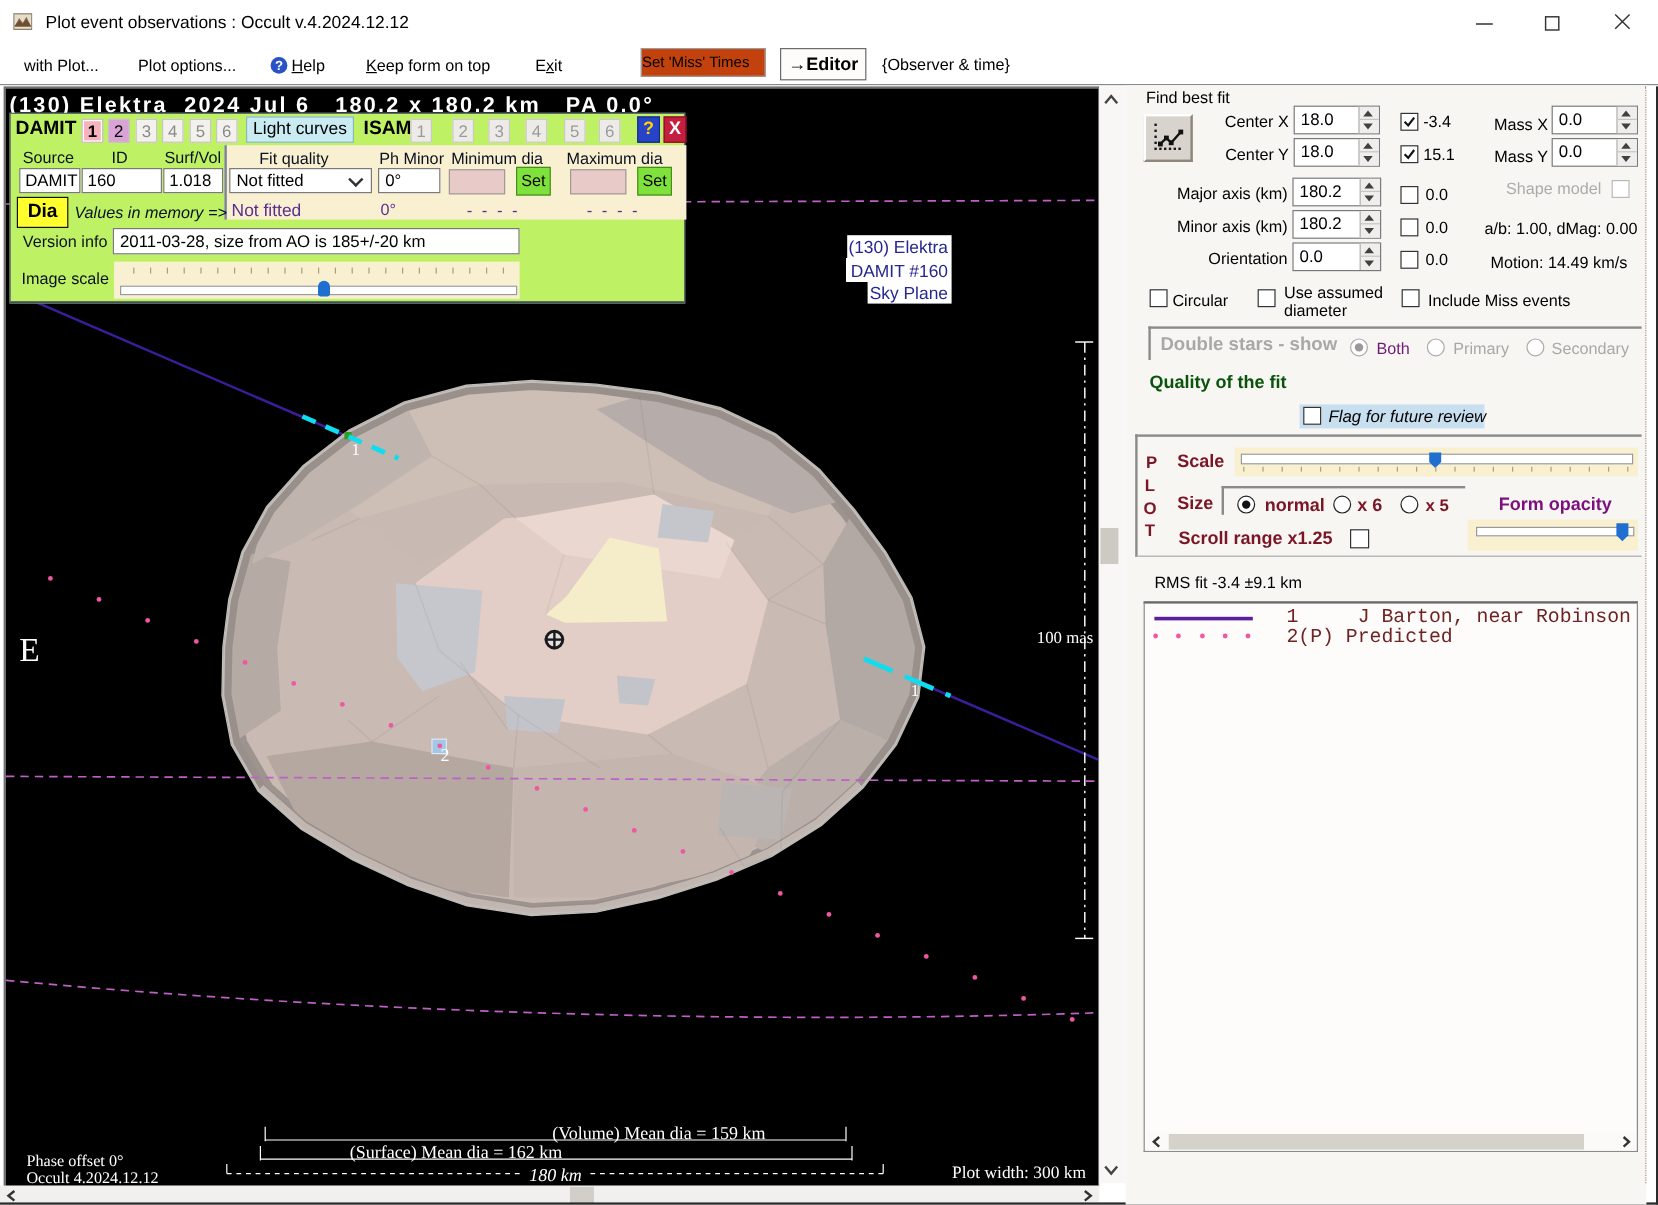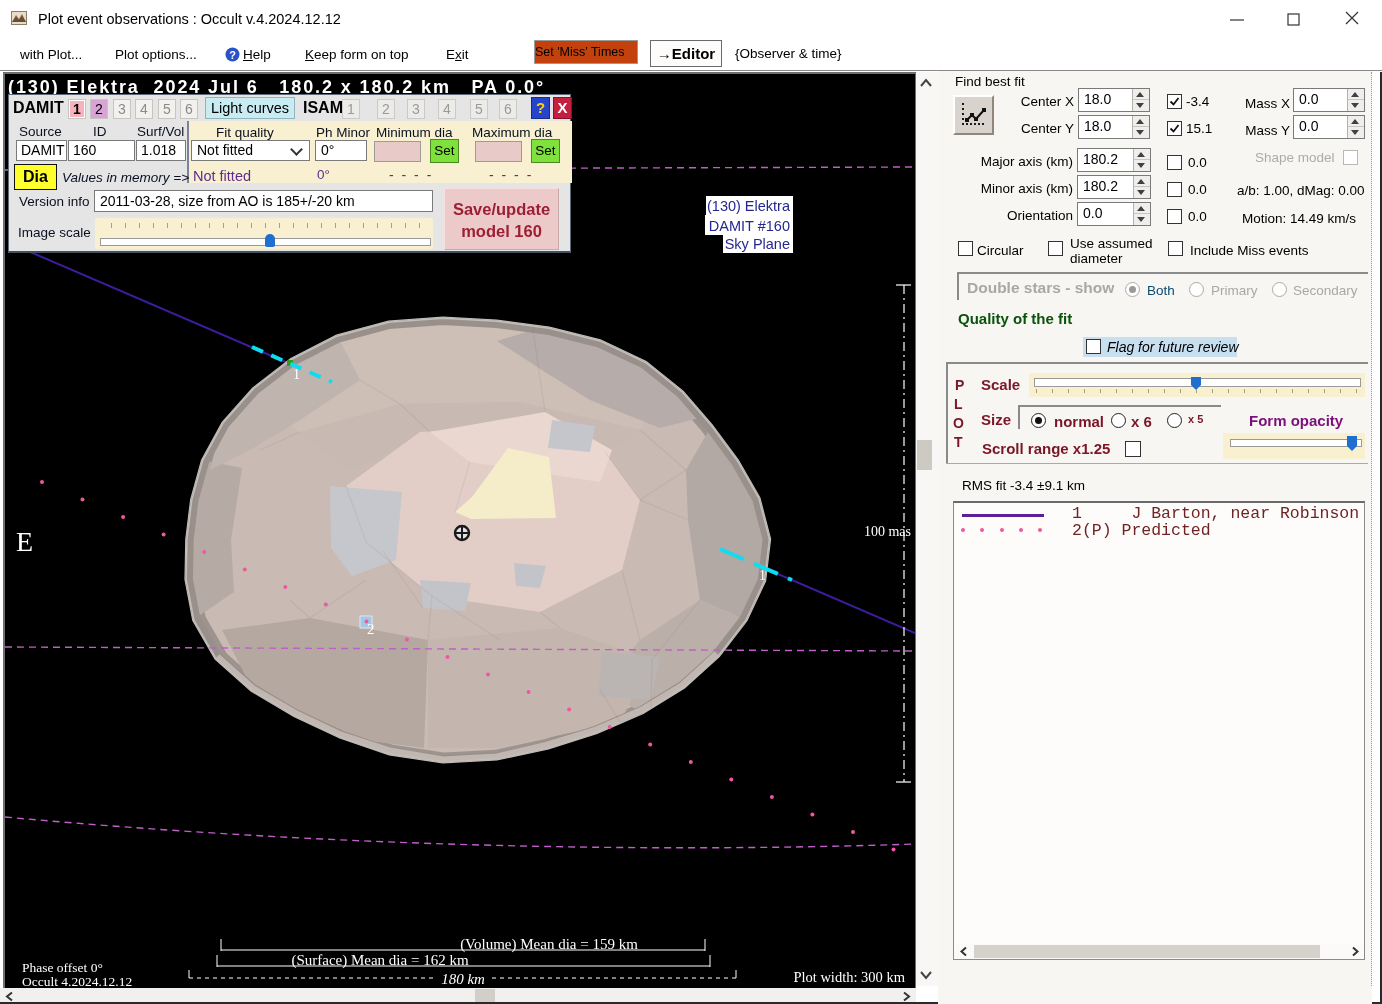--- a/index.html
+++ b/index.html
@@ -184,21 +184,21 @@
     <line x1="189" y1="970" x2="189" y2="978" stroke="#fff" stroke-width="1"></line>
     <line x1="736" y1="970" x2="736" y2="978" stroke="#fff" stroke-width="1"></line>
     <text x="463" y="984" text-anchor="middle" font-family="Liberation Serif,serif" font-size="15" font-style="italic" fill="#fff">180 km</text>
     <text x="22" y="972" font-family="Liberation Serif,serif" font-size="13.5" fill="#fff">Phase offset 0°</text>
     <text x="22" y="986" font-family="Liberation Serif,serif" font-size="13.5" fill="#fff">Occult 4.2024.12.12</text>
     <text x="905" y="982" text-anchor="end" font-family="Liberation Serif,serif" font-size="14.5" fill="#fff">Plot width: 300 km</text>
     <text x="8" y="93" font-size="18" font-weight="bold" fill="#fff" style="white-space:pre;letter-spacing:1.9px;" xml:space="preserve">(130) Elektra  2024 Jul 6   180.2 x 180.2 km   PA 0.0°</text>
   </svg>
 </div>
 
-<div id="damit" class="abs" style="left:8px;top:94px;width:563px;height:159px;background:#e5e5e5;border:1px solid #5d6a7a;border-bottom:2px solid #44505e;box-sizing:border-box;font-size:13.5px;color:#0a1020;">
+<div id="damit" class="abs" style="left:8px;top:94px;width:563px;height:159px;background:#bef264;border:1px solid #5d6a7a;border-bottom:2px solid #44505e;box-sizing:border-box;font-size:13.5px;color:#0a1020;">
   <div class="abs" style="left:4px;top:4px;font-size:16px;font-weight:bold;color:#000;">DAMIT</div>
   <div class="abs" style="left:59px;top:4px;width:16px;height:18px;background:#f6b3bd;border:1px solid #c8c4c0;outline:1px solid #fff;outline-offset:-2px;text-align:center;line-height:18px;font-weight:bold;font-size:14px;color:#000;">1</div>
   <div class="abs" style="left:81px;top:4px;width:16px;height:18px;background:#d9a3d6;border:1px solid #c8c4c0;text-align:center;line-height:18px;font-size:14px;color:#000;">2</div>
   <div class="abs" style="left:104px;top:4px;width:16px;height:18px;background:#f3f1ee;border:1px solid #c8c4c0;text-align:center;line-height:18px;font-size:14px;color:#8a8a8a;">3</div>
   <div class="abs" style="left:126px;top:4px;width:16px;height:18px;background:#f3f1ee;border:1px solid #c8c4c0;text-align:center;line-height:18px;font-size:14px;color:#8a8a8a;">4</div>
   <div class="abs" style="left:149px;top:4px;width:16px;height:18px;background:#f3f1ee;border:1px solid #c8c4c0;text-align:center;line-height:18px;font-size:14px;color:#8a8a8a;">5</div>
   <div class="abs" style="left:171px;top:4px;width:16px;height:18px;background:#f3f1ee;border:1px solid #c8c4c0;text-align:center;line-height:18px;font-size:14px;color:#8a8a8a;">6</div>
   <div class="abs" style="left:196px;top:2px;width:88px;height:20px;background:#c9ecf2;border:1px solid #8fb6bd;text-align:center;line-height:20px;font-size:14.5px;color:#000;">Light curves</div>
   <div class="abs" style="left:294px;top:4px;font-size:16px;font-weight:bold;color:#000;">ISAM</div>
   <div class="abs" style="left:333px;top:4px;width:16px;height:18px;background:#edebe7;border:1px solid #cdc9c4;text-align:center;line-height:18px;font-size:14px;color:#9a9a9a;">1</div>
@@ -241,21 +241,20 @@
   <div class="abs" style="left:5px;top:69px;width:41px;height:24px;background:#ffff2e;border:1.5px solid #111;text-align:center;line-height:24px;font-size:16px;font-weight:bold;color:#000;">Dia</div>
   <div class="abs" style="left:53px;top:75px;font-style:italic;font-size:13.5px;">Values in memory =&gt;</div>
   <div class="abs" style="left:184px;top:73px;font-size:14.5px;color:#5c2d91;">Not fitted</div>
   <div class="abs" style="left:308px;top:72px;font-size:13.5px;color:#5c2d91;">0°</div>
   <div class="abs" style="left:380px;top:72px;font-size:14px;color:#5c2d91;letter-spacing:2px;">- - - -</div>
   <div class="abs" style="left:480px;top:72px;font-size:14px;color:#5c2d91;letter-spacing:2px;">- - - -</div>
   <div class="abs" style="left:10px;top:99px;">Version info</div>
   <div class="fld" style="left:85px;top:95px;width:337px;height:20px;">
       <span style="position:absolute;left:5px;top:2px;">2011-03-28, size from AO is 185+/-20 km</span>
     </div>
-  <div class="abs" style="left:435px;top:93px;width:115px;height:62px;background:#eccaca;border:1px solid #c8a8a8;border-top-color:#f8e0e0;border-left-color:#f8e0e0;text-align:center;font-size:16.5px;font-weight:bold;color:#9c1f33;line-height:22px;padding-top:9px;box-sizing:border-box;">Save/update<br>model 160</div>
   <div class="abs" style="left:9px;top:130px;">Image scale</div>
   <div class="abs" style="left:86px;top:123px;width:338px;height:31px;background:#f8f0d0;">
     <span class="tick" style="left:16px;top:5px;height:5px;"></span>
       <span class="tick" style="left:30px;top:5px;height:5px;"></span>
       <span class="tick" style="left:44px;top:5px;height:5px;"></span>
       <span class="tick" style="left:58px;top:5px;height:5px;"></span>
       <span class="tick" style="left:72px;top:5px;height:5px;"></span>
       <span class="tick" style="left:86px;top:5px;height:5px;"></span>
       <span class="tick" style="left:100px;top:5px;height:5px;"></span>
       <span class="tick" style="left:114px;top:5px;height:5px;"></span>
@@ -432,21 +431,21 @@
   <div class="abs" style="left:39px;top:172px;">Circular</div>
   <span class="cb" style="left:110px;top:170px;"></span>
   <div class="abs" style="left:132px;top:165px;line-height:15px;">Use assumed<br>diameter</div>
   <span class="cb" style="left:230px;top:170px;"></span>
   <div class="abs" style="left:252px;top:172px;">Include Miss events</div>
 
   <div class="abs" style="left:19px;top:201px;width:411px;height:2px;background:#8a8a8a;"></div>
   <div class="abs" style="left:19px;top:201px;width:2px;height:28px;background:#8a8a8a;"></div>
   <div class="abs" style="left:29px;top:208px;font-size:15.5px;font-weight:bold;color:#a8a8a8;">Double stars - show</div>
   <span class="radio gray sel" style="left:187px;top:211px;"></span>
-  <div class="abs" style="left:209px;top:212px;color:#0c4a6e;">Both</div>
+  <div class="abs" style="left:209px;top:212px;color:#701a75;">Both</div>
   <span class="radio gray" style="left:251px;top:211px;"></span>
   <div class="abs" style="left:273px;top:212px;color:#a8a8a8;">Primary</div>
   <span class="radio gray" style="left:334px;top:211px;"></span>
   <div class="abs" style="left:355px;top:212px;color:#a8a8a8;">Secondary</div>
   <div class="abs" style="left:20px;top:239px;font-size:15px;font-weight:bold;color:#09530b;">Quality of the fit</div>
   <div class="abs" style="left:145px;top:266px;width:154px;height:20px;background:#c8dff0;"></div>
   <span class="cb" style="left:148px;top:268px;"></span>
   <div class="abs" style="left:169px;top:268px;font-style:italic;font-size:14px;">Flag for future review</div>
 
   <div class="abs" style="left:8px;top:291px;width:422px;height:2px;background:#8a8a8a;"></div>
@@ -490,21 +489,21 @@
     <span class="tick" style="left:400px;top:380px;"></span>
     <span class="tick" style="left:420px;top:380px;"></span>
   <div class="abs maroon" style="left:43px;top:340px;font-size:15px;">Size</div>
   <div class="abs" style="left:80px;top:334px;width:203px;height:2px;background:#8a8a8a;"></div>
   <div class="abs" style="left:80px;top:334px;width:2px;height:24px;background:#8a8a8a;"></div>
   <span class="radio sel" style="left:93px;top:342px;border-color:#222;"></span>
   <div class="abs maroon" style="left:116px;top:342px;font-size:15px;">normal</div>
   <span class="radio" style="left:173px;top:342px;border-color:#222;"></span>
   <div class="abs maroon" style="left:193px;top:342px;font-size:15px;">x 6</div>
   <span class="radio" style="left:229px;top:342px;border-color:#222;"></span>
-  <div class="abs maroon" style="left:250px;top:342px;font-size:11px;">x 5</div>
+  <div class="abs maroon" style="left:250px;top:342px;font-size:14px;">x 5</div>
   <div class="abs" style="left:311px;top:341px;font-size:15px;font-weight:bold;color:#7d0f7d;">Form opacity</div>
   <div class="abs" style="left:285px;top:362px;width:142px;height:26px;background:#f9f0d0;"></div>
   <div class="abs" style="left:292px;top:368px;width:130px;height:6px;background:#fff;border:1px solid #9a9a9a;"></div>
   <svg class="abs" style="left:408px;top:364px;" width="12" height="17">
       <path d="M1 1 H11 V11 L6 16 L1 11 Z" fill="#1f6fd0"></path>
     </svg>
   <div class="abs maroon" style="left:44px;top:369px;font-size:15px;">Scroll range x1.25</div>
   <span class="cb" style="left:187px;top:370px;width:14px;height:14px;"></span>
   <div class="abs" style="left:24px;top:407px;font-size:13.5px;">RMS fit -3.4 ±9.1 km</div>
 

